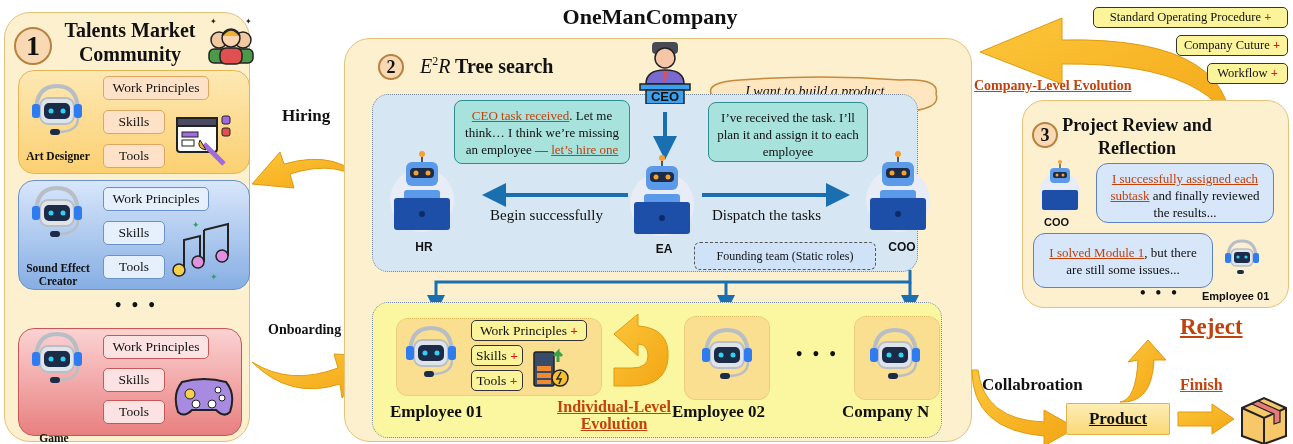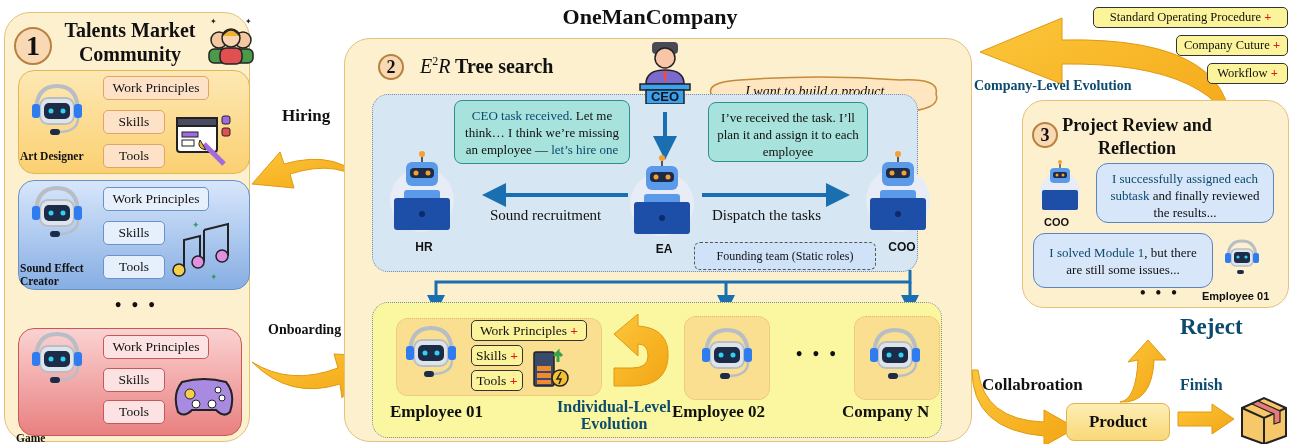--- a/index.html
+++ b/index.html
@@ -1,25 +1,25 @@
 <!DOCTYPE html>
 <html><head>
 <meta charset="utf-8">
 <style>
   *{box-sizing:border-box;margin:0;padding:0;}
   body{width:1293px;height:444px;background:#fff;position:relative;overflow:hidden;font-family:"Liberation Serif",serif;color:#111;}
   .abs{position:absolute;}
   .bold{font-weight:bold;}
-  .red{color:#0c4a6e;}
+  .red{color:#c2410c;text-decoration:underline;}
   .plus{color:#e8141c;font-weight:bold;}
   .panel{position:absolute;border:1.5px solid #e3c27a;border-radius:26px;background:#fdf0cf;}
   .circle-num{position:absolute;border:2px solid #b7823f;border-radius:50%;background:#f9d8b4;display:flex;align-items:center;justify-content:center;font-weight:bold;}
   .card{position:absolute;border-radius:16px;border:1.5px solid;}
   .pill{position:absolute;border-radius:5px;border:1.2px solid;display:flex;align-items:center;justify-content:center;font-size:13.5px;}
-  .role{position:absolute;font-weight:bold;font-size:11.5px;line-height:13px;}
+  .role{position:absolute;font-weight:bold;font-size:11.5px;text-align:center;line-height:13px;}
   .sans{font-family:"Liberation Sans",sans-serif;}
   .bubble{position:absolute;background:#a8e2dd;border:1.5px solid #2f8f8f;border-radius:8px;font-size:13px;text-align:center;line-height:17px;padding:6px 8px;}
   .dash-box{position:absolute;border-radius:16px;border:1.5px dotted #7a8aa0;}
   .review-bubble{position:absolute;background:#d7e6f8;border:1.3px solid #5d84bd;border-radius:12px;font-size:13px;text-align:center;line-height:17px;padding:6px;}
   .tag{position:absolute;background:#fcf49a;border:1.3px solid #333;border-radius:5px;font-size:12.5px;display:flex;align-items:center;justify-content:center;}
   .emp-box{position:absolute;background:#f9df8f;border:1px dotted #e2bc63;border-radius:12px;}
   .label-lg{position:absolute;font-weight:bold;font-size:17px;}
 </style>
 </head>
 <body>
@@ -206,21 +206,21 @@
   <circle cx="36" cy="6" r="3" fill="#f5a030"></circle>
     <line x1="36" y1="9" x2="36" y2="14" stroke="#555" stroke-width="2"></line>
   <rect x="20" y="14" width="32" height="24" rx="6" fill="#5b9ae8"></rect>
   <rect x="24" y="20" width="24" height="10" rx="4" fill="#1b2b48"></rect>
   <circle cx="30" cy="25" r="2.5" fill="#f5a030"></circle>
     <circle cx="42" cy="25" r="2.5" fill="#f5a030"></circle>
   <rect x="18" y="42" width="36" height="10" rx="3" fill="#5b9ae8"></rect>
   <rect x="8" y="50" width="56" height="32" rx="3" fill="#1e4fa8"></rect>
   <circle cx="36" cy="66" r="3" fill="#0e2a6a"></circle>
 </svg>
-<div class="abs" style="left:490px;top:207px;font-size:15px;">Sound recruitment</div>
+<div class="abs" style="left:490px;top:207px;font-size:15px;">Begin successfully</div>
 <div class="abs" style="left:712px;top:207px;font-size:15px;">Dispatch the tasks</div>
 <div class="abs bold sans" style="left:408px;top:240px;width:32px;text-align:center;font-size:12px;">HR</div>
 <div class="abs bold sans" style="left:648px;top:242px;width:32px;text-align:center;font-size:12px;">EA</div>
 <div class="abs bold sans" style="left:884px;top:240px;width:36px;text-align:center;font-size:12px;">COO</div>
 <div class="abs" style="left:694px;top:242px;width:182px;height:28px;background:#cfe2f8;border:1.5px dashed #555;border-radius:6px;font-size:12px;display:flex;align-items:center;justify-content:center;">Founding team (Static roles)</div>
 
 <svg class="abs" style="left:420px;top:270px;" width="500" height="46">
   <path d="M490 0 L490 12 L16 12 L16 34" fill="none" stroke="#1a6fb0" stroke-width="3" marker-end="url(#ah)"></path>
   <path d="M306 12 L306 34" fill="none" stroke="#1a6fb0" stroke-width="3" marker-end="url(#ah)"></path>
   <path d="M490 12 L490 34" fill="none" stroke="#1a6fb0" stroke-width="3" marker-end="url(#ah)"></path>
@@ -329,21 +329,21 @@
 <div class="abs bold" style="left:1140px;top:284px;font-size:16px;letter-spacing:3px;">• • •</div>
 <div class="abs bold sans" style="left:1202px;top:290px;font-size:11px;">Employee 01</div>
 
 <svg class="abs" style="left:970px;top:340px;" width="240" height="104">
   <path d="M8 30 Q14 80 74 82 L74 70 L106 88 L74 106 L74 96 Q2 90 2 30 Z" fill="url(#ylw)" stroke="#e09a10" stroke-width="1"></path>
   <path d="M150 62 Q166 60 168 20 L158 22 L178 0 L196 20 L184 20 Q182 64 150 62 Z" fill="url(#ylw)" stroke="#e09a10" stroke-width="1"></path>
 </svg>
 <div class="abs bold" style="left:982px;top:358px;font-size:17px;margin-top:17px;">Collabroation</div>
 <div class="abs bold red" style="left:1180px;top:314px;font-size:23px;">Reject</div>
 <div class="abs bold red" style="left:1180px;top:376px;font-size:16px;">Finish</div>
-<div class="abs bold" style="left:1066px;top:403px;width:104px;height:38px;background:linear-gradient(#fdeeb4,#f9d878);border:1.3px solid #e2b34a;border-radius:8px;font-size:17px;display:flex;align-items:center;justify-content:center;">Product</div>
+<div class="abs bold" style="left:1066px;top:403px;width:104px;height:32px;background:linear-gradient(#fdeeb4,#f9d878);border:1.3px solid #e2b34a;border-radius:1px;font-size:17px;display:flex;align-items:center;justify-content:center;text-decoration:underline;">Product</div>
 <svg class="abs" style="left:1176px;top:402px;" width="60" height="34">
   <path d="M2 10 L36 10 L36 2 L58 17 L36 32 L36 24 L2 24 Z" fill="url(#ylw)" stroke="#e09a10" stroke-width="1"></path>
 </svg>
 <svg class="abs" style="left:1238px;top:392px;" width="52" height="52">
   <path d="M4 16 L26 6 L48 16 L48 44 L26 52 L4 44 Z" fill="#f6c86a" stroke="#222" stroke-width="2"></path>
   <path d="M4 16 L26 26 L48 16 M26 26 L26 52" fill="none" stroke="#222" stroke-width="2"></path>
   <path d="M14 12 L36 22 L36 32 L42 30 L42 19 L20 9 Z" fill="#e87a7a" stroke="#222" stroke-width="1.2"></path>
 </svg>
 
 </body></html>

